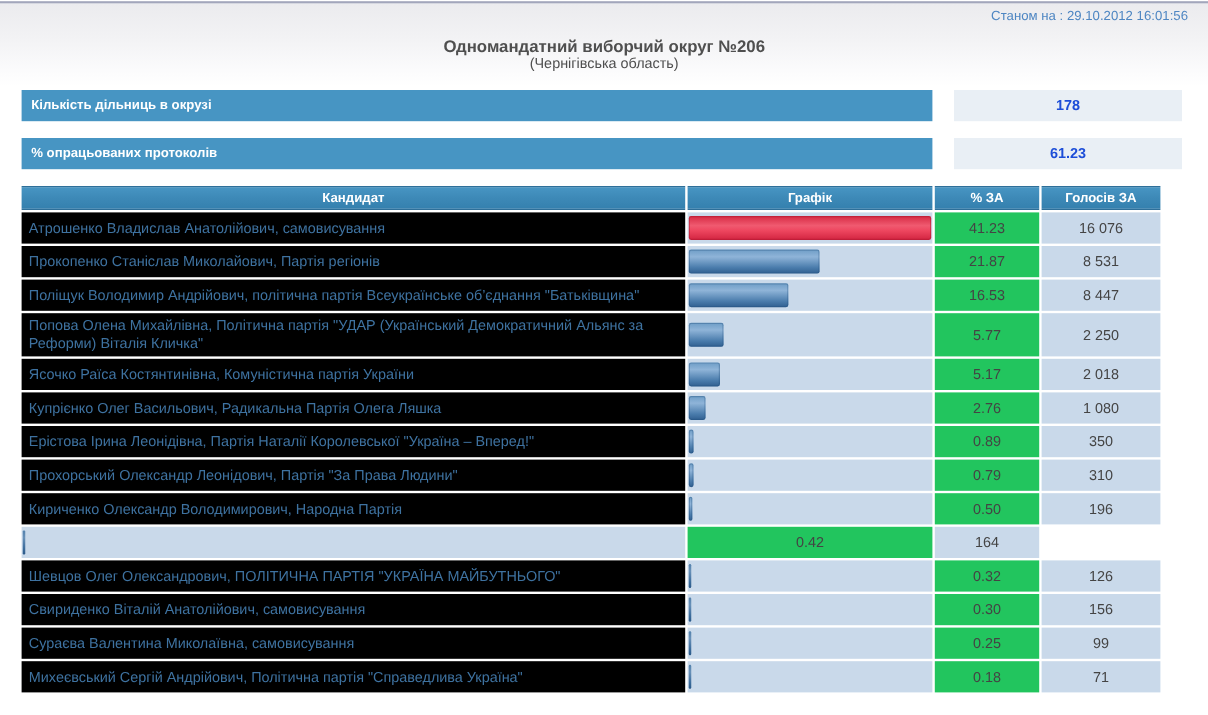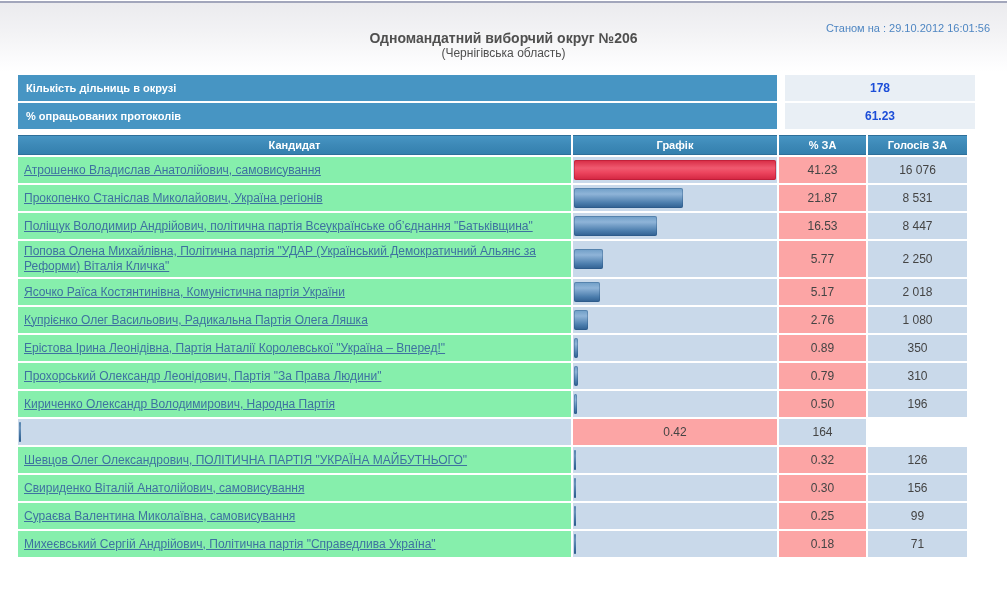--- a/index.html
+++ b/index.html
@@ -8,54 +8,54 @@
     background:#ffffff;
     font-family:"Liberation Sans","DejaVu Sans",sans-serif;
   }
   .top-white{height:1px;background:#fff;}
   .top-border{height:2px;background:#a2a6bb;}
   .header-band{
     height:69px;position:relative;
     background:linear-gradient(180deg,#ebebee 0%,#f3f3f5 45%,#fcfcfd 85%,#ffffff 100%);
   }
   .timestamp{
-    position:absolute;top:19px;right:17px;
+    position:absolute;top:5px;right:17px;
     font-size:11px;color:#4e86c2;
   }
   .titles{text-align:center;padding-top:27px;}
   .page-title{font-size:14px;font-weight:bold;color:#4f4f4f;line-height:16px;}
   .page-subtitle{font-size:12px;color:#4f4f4f;line-height:15px;}
 
   .content{margin-left:18px;width:951px;}
 
   
   .summary{margin-top:3px;}
-  .srow{display:grid;grid-template-columns:759px 190px;column-gap:8px;margin-bottom:2px;}
+  .srow{display:grid;grid-template-columns:759px 190px;column-gap:18px;margin-bottom:14px;}
   .slabel{
     background:#4795c3;color:#ffffff;font-size:11px;font-weight:bold;
     min-height:26px;display:flex;align-items:center;padding-left:8px;box-sizing:border-box;
   }
   .svalue{
     background:#e9eff5;color:#1d4ed8;font-size:12px;font-weight:bold;
     min-height:26px;display:flex;align-items:center;justify-content:center;box-sizing:border-box;
   }
 
   
   .rtable{margin-top:6px;}
   .trow{display:grid;grid-template-columns:553px 204px 87px 99px;column-gap:2px;margin-bottom:2px;}
   .hcell{
     background:linear-gradient(180deg,#4795c3 0%,#3d89b7 50%,#3480ae 100%);
     color:#ffffff;font-size:11px;font-weight:bold;
     height:20px;display:flex;align-items:center;justify-content:center;
     border-top:1px solid #2e6f99;border-bottom:1px solid #2e6f99;box-sizing:border-box;
   }
   .cell{min-height:26px;box-sizing:border-box;display:flex;align-items:center;}
-  .cand{background:#86efac;color:#3e72a0;font-size:12px;line-height:15px;padding:3px 8px 3px 6px;text-decoration:underline;}
+  .cand{background:#000000;color:#3e72a0;font-size:12px;line-height:15px;padding:3px 8px 3px 6px;}
   .graph{background:#c9d9ea;padding-left:1px;}
-  .pct{background:#fca5a5;color:#444444;font-size:12px;justify-content:center;}
+  .pct{background:#22c55e;color:#444444;font-size:12px;justify-content:center;}
   .votes{background:#c9d9ea;color:#444444;font-size:12px;justify-content:center;}
   .bar{
     height:20px;border-radius:2px;
     background:linear-gradient(180deg,#6e9dc6 0%,#8fb4d8 30%,#4a7cac 75%,#305f90 100%);
     box-shadow:inset 0 0 0 1px rgba(35,80,125,.35);
   }
   .leader .bar{
     background:linear-gradient(180deg,#d62a43 0%,#f05a70 40%,#ee4760 60%,#d22440 100%);
     box-shadow:inset 0 0 0 1px rgba(170,20,45,.45);
   }
@@ -97,21 +97,21 @@
     <div id="rows">
         <div class="trow leader">
           <div class="cell cand">Атрошенко Владислав Анатолійович, самовисування</div>
           <div class="cell graph">
             <div class="bar" style="width: 202px;"></div>
           </div>
           <div class="cell pct">41.23</div>
           <div class="cell votes">16 076</div>
         </div>
         <div class="trow">
-          <div class="cell cand">Прокопенко Станіслав Миколайович, Україна регіонів</div>
+          <div class="cell cand">Прокопенко Станіслав Миколайович, Партія регіонів</div>
           <div class="cell graph">
             <div class="bar" style="width: 109px;"></div>
           </div>
           <div class="cell pct">21.87</div>
           <div class="cell votes">8 531</div>
         </div>
         <div class="trow">
           <div class="cell cand">Поліщук Володимир Андрійович, політична партія Всеукраїнське об’єднання "Батьківщина"</div>
           <div class="cell graph">
             <div class="bar" style="width: 83px;"></div>

